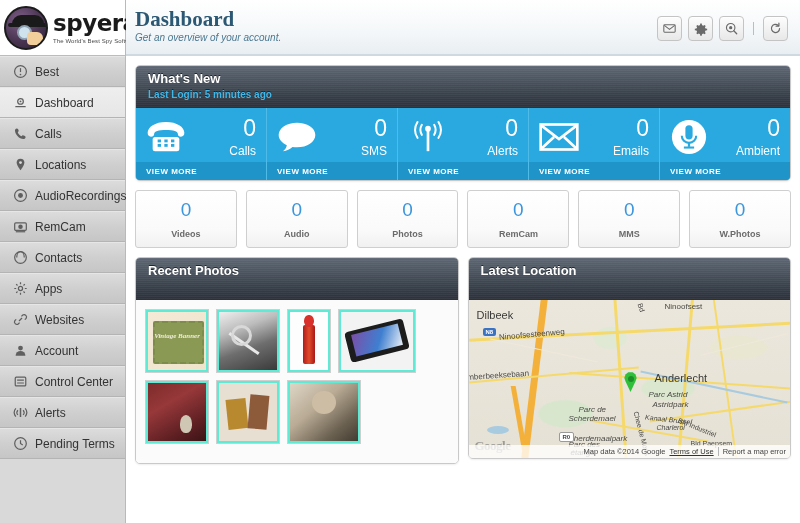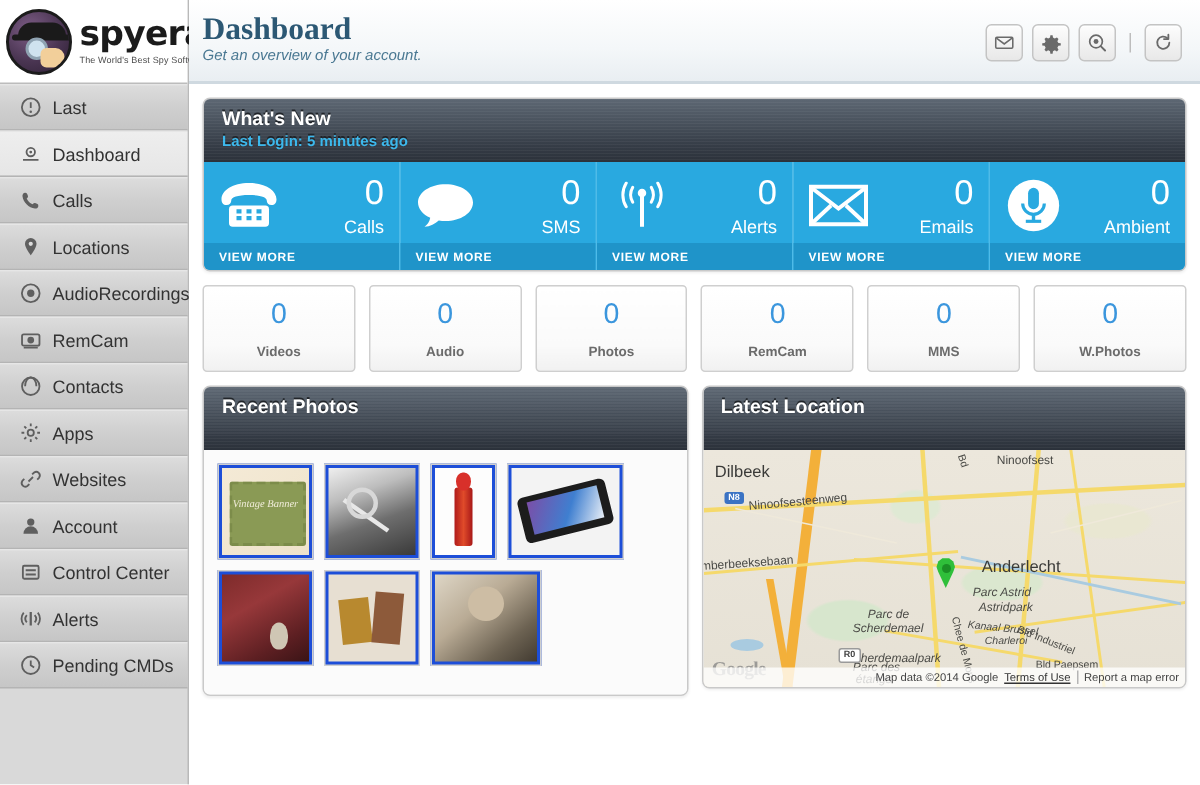--- a/index.html
+++ b/index.html
@@ -163,22 +163,22 @@
   .stat-num { font-size:19px; color:#3b96dd; line-height:1; }
   .stat-lbl { font-size:9px; font-weight:bold; color:#6b6b6b; margin-top:10px; }
 
   
   .bottom { display:flex; gap:9px; margin-top:9px; }
   .col { flex:1; }
 
   .photos-body { padding:9px 9px 12px 9px; background:#fbfbfb; min-height:158px; }
   .photo-row { display:flex; gap:7px; margin-bottom:7px; align-items:flex-start; }
   .thumb {
-    border:1px solid #cfcfcf; background:#1d4ed8; padding:2px;
-    width:64px; height:64px; cursor:pointer;
+    border:1px solid #cfcfcf; background:#5eead4; padding:2px;
+    width:64px; height:64px; cursor:pointer;font-weight:bold;
   }
   .thumb .img { width:100%; height:100%; background-size:cover; background-position:center; }
 
   .t1 .img{ background:
      linear-gradient(135deg,#f4ead6 0%,#efe3cb 100%);
      position:relative; }
   .t1 .img:after{
      content:""; position:absolute; left:9%; top:16%; width:80%; height:66%;
      background:#8a9a55; border:2px dashed #7c8c4a; border-radius:2px;}
   .t1 .img .cap{ position:absolute; z-index:2; left:0; right:0; top:34%;
@@ -287,21 +287,21 @@
 
     <div id="nav-list">
         <div class="nav-item">
           <span class="nav-ico">
             <svg width="15" height="15" viewBox="0 0 16 16">
               <circle cx="8" cy="8" r="6.3" fill="none" stroke="#5f5f5f" stroke-width="1.3"></circle>
               <path d="M8 4.4v4.2" fill="none" stroke="#5f5f5f" stroke-width="1.3"></path>
               <circle cx="8" cy="11.2" r=".9" fill="#5f5f5f"></circle>
             </svg>
           </span>
-          <span class="nav-label">Last</span>
+          <span class="nav-label">Best</span>
         </div>
         <div class="nav-item active">
           <span class="nav-ico">
             <svg width="15" height="15" viewBox="0 0 16 16">
               <circle cx="8" cy="6.8" r="3" fill="none" stroke="#5f5f5f" stroke-width="1.3"></circle>
               <circle cx="8" cy="6.8" r="1" fill="#5f5f5f"></circle>
               <path d="M2.5 12.4h11" fill="none" stroke="#5f5f5f" stroke-width="1.3"></path>
             </svg>
           </span>
           <span class="nav-label">Dashboard</span>
@@ -398,21 +398,21 @@
           </span>
           <span class="nav-label">Alerts</span>
         </div>
         <div class="nav-item">
           <span class="nav-ico">
             <svg width="15" height="15" viewBox="0 0 16 16">
               <circle cx="8" cy="8" r="6.2" fill="none" stroke="#5f5f5f" stroke-width="1.3"></circle>
               <path d="M8 4.6V8l2.4 1.6" fill="none" stroke="#5f5f5f" stroke-width="1.3"></path>
             </svg>
           </span>
-          <span class="nav-label">Pending CMDs</span>
+          <span class="nav-label">Pending Terms</span>
         </div>
       </div>
   </div>
 
   <div id="main">
 
     <div class="page-head">
       <div class="page-title">Dashboard</div>
       <div class="page-sub">Get an overview of your account.</div>
       <div class="head-tools">

